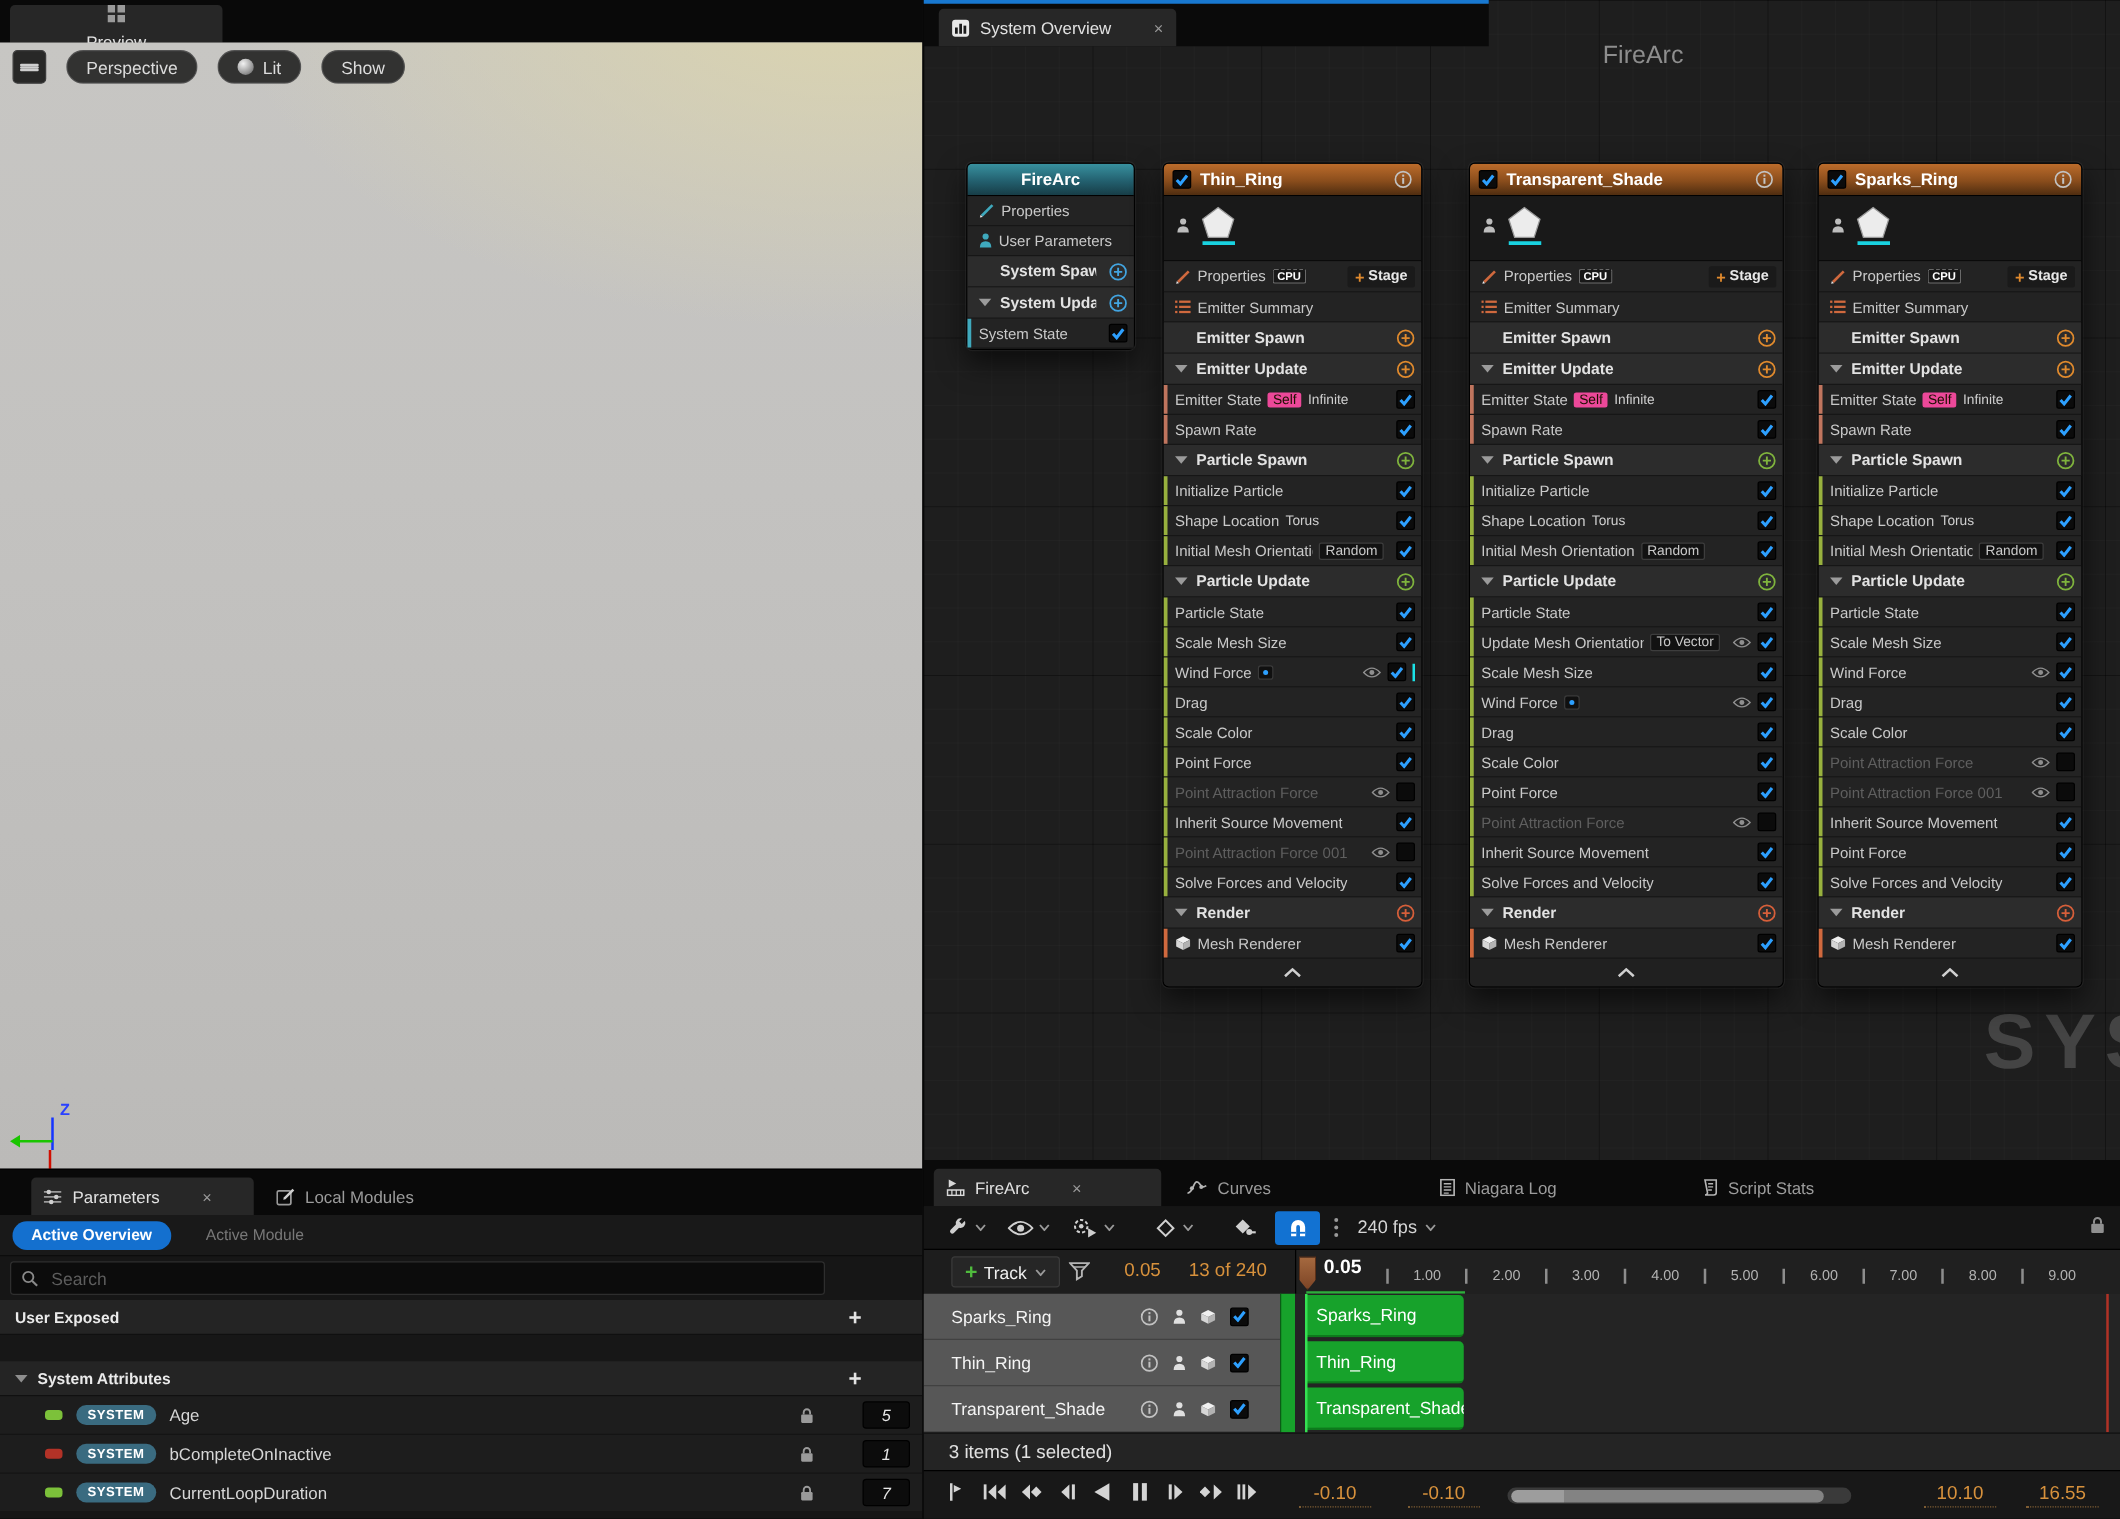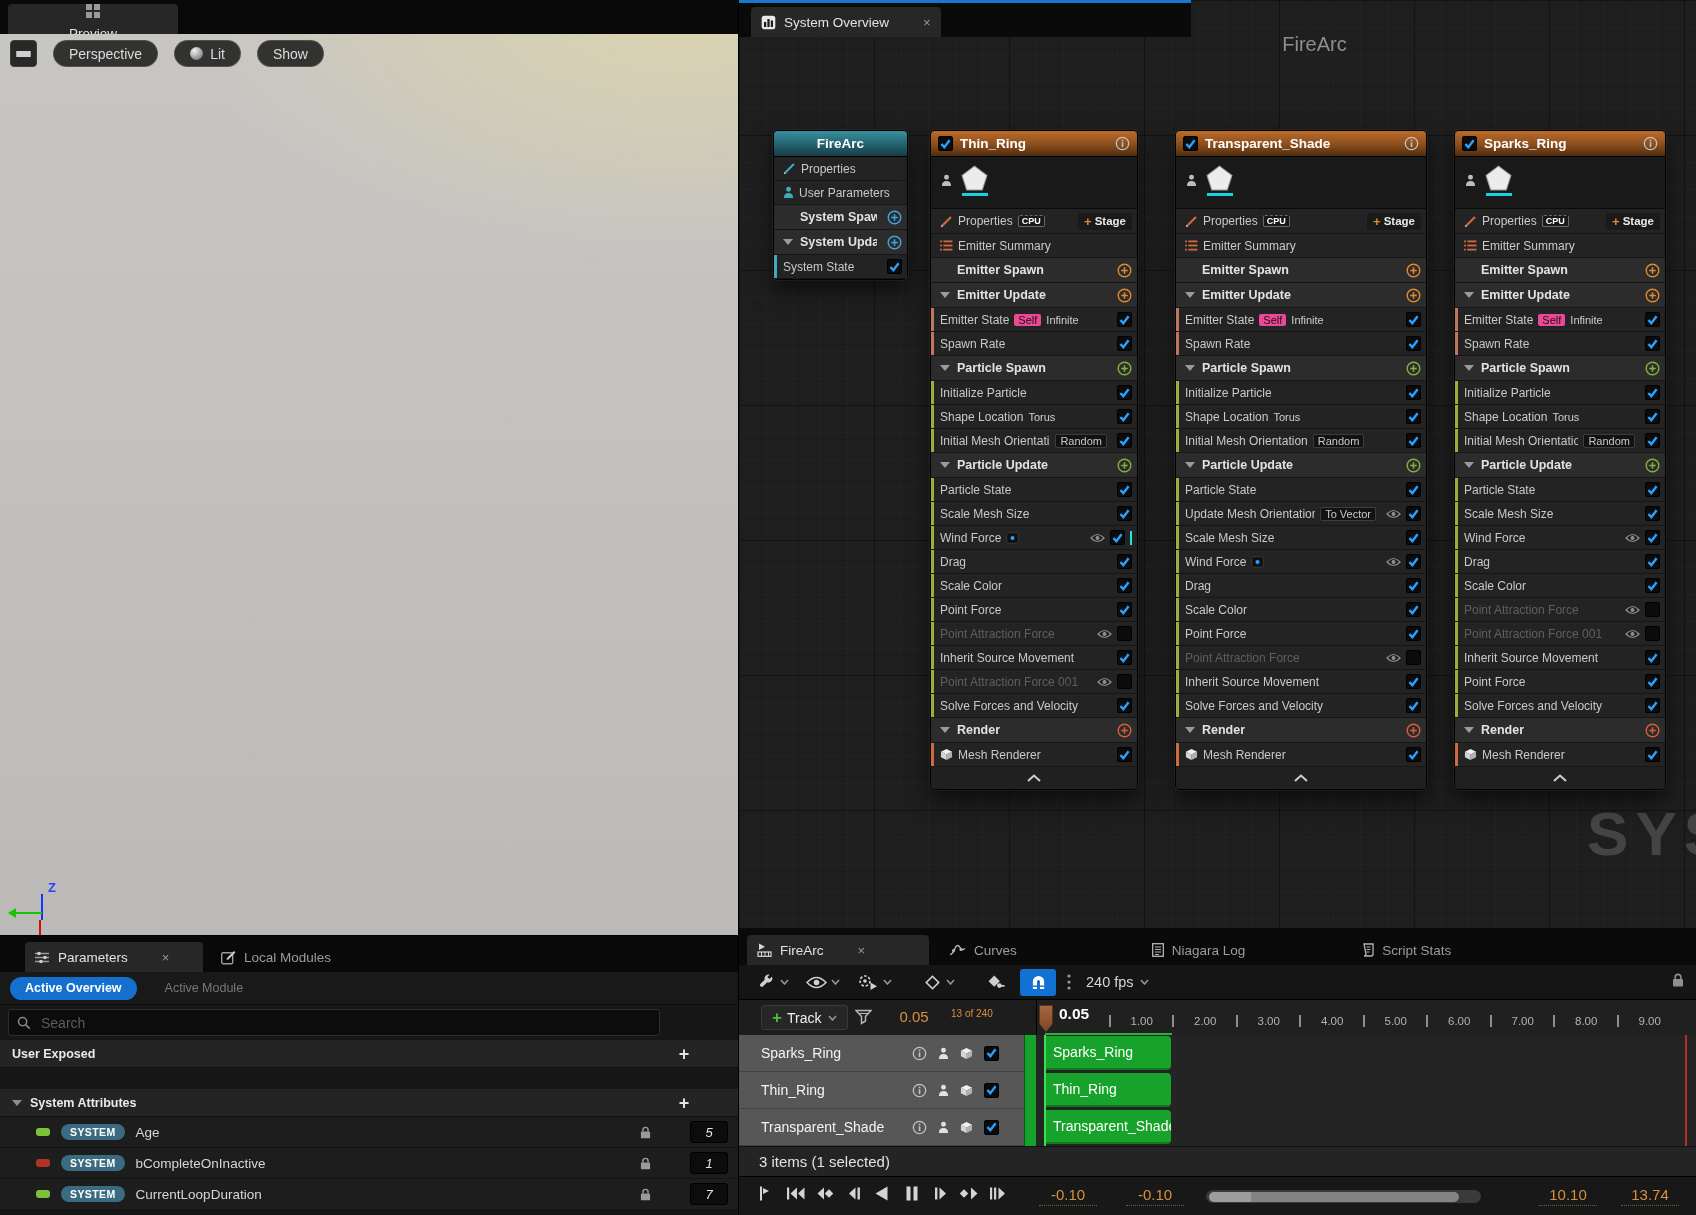--- a/index.html
+++ b/index.html
@@ -115,21 +115,21 @@
   .tbtn{display:flex;align-items:center;gap:4px;cursor:pointer;padding:3px 2px;}
   .magnet-btn{width:36px;height:27px;background:#1272d2;border-radius:3px;display:flex;align-items:center;justify-content:center;cursor:pointer;}
   .fps{color:#d5d5d5;font-size:14.5px;display:flex;align-items:center;gap:6px;cursor:pointer;}
   .tl-lock{margin-left:auto;margin-right:12px;cursor:pointer;}
   .tl-trackhdr{position:absolute;top:72px;left:0;width:100%;height:35px;background:#1d1d1d;}
   .track-btn{position:absolute;left:22px;top:5px;height:25px;background:#262626;border:1px solid #3a3a3a;border-radius:3px;
              color:#efefef;font-size:14px;display:flex;align-items:center;gap:5px;padding:0 10px;cursor:pointer;font-family:"Liberation Sans",sans-serif;}
   .track-btn .pl{color:#4fbb3d;font-size:17px;font-weight:bold;}
   .tl-filter{position:absolute;left:116px;top:9px;cursor:pointer;}
   .tl-cur{position:absolute;left:142px;top:8px;width:66px;text-align:center;color:#d7913c;font-size:15px;}
-  .tl-frames{position:absolute;left:212px;top:8px;color:#d7913c;font-size:10px;}
+  .tl-frames{position:absolute;left:212px;top:8px;color:#d7913c;font-size:15px;}
   .ruler{position:absolute;left:297px;top:0;right:0;height:35px;background:#202020;border-left:1px solid #000;}
   .tick{position:absolute;top:15px;display:flex;align-items:flex-start;gap:20px;color:#b2b2b2;font-size:11.5px;}
   .tick i{display:block;width:2px;height:12px;background:#8d8d8d;}
   .range-line{position:absolute;left:8px;width:127px;bottom:0;height:2px;background:#2eae3c;}
   .ph-handle{position:absolute;left:2px;top:5px;width:14px;height:27px;background:linear-gradient(180deg,#a5693f,#7d4526);
              border:1px solid #5d3118;clip-path:polygon(0 0,100% 0,100% 68%,50% 100%,0 68%);cursor:ew-resize;z-index:6;}
   .ph-label{position:absolute;left:22px;top:5px;color:#fff;font-size:15.5px;font-weight:bold;}
   .tl-body{position:absolute;top:107px;left:0;width:100%;height:111px;}
   .tl-names{position:absolute;left:0;top:0;width:285px;height:100%;background:#575757;overflow:hidden;}
   .tname-row{height:37px;display:flex;align-items:center;padding:0 10px 0 22px;border-bottom:1px solid rgba(0,0,0,.25);gap:11px;}
@@ -1664,17 +1664,17 @@
                 </g>
               </svg>
             </span>
           </div>
         <span class="tl-val v1">-0.10</span>
         <span class="tl-val v2">-0.10</span>
         <div class="tl-scroll">
             <div class="thumb"></div>
           </div>
         <span class="tl-val v3">10.10</span>
-        <span class="tl-val v4">13.74</span>
+        <span class="tl-val v4">16.55</span>
       </div>
     </div>
   </section>
 </div>
 
 </body></html>

